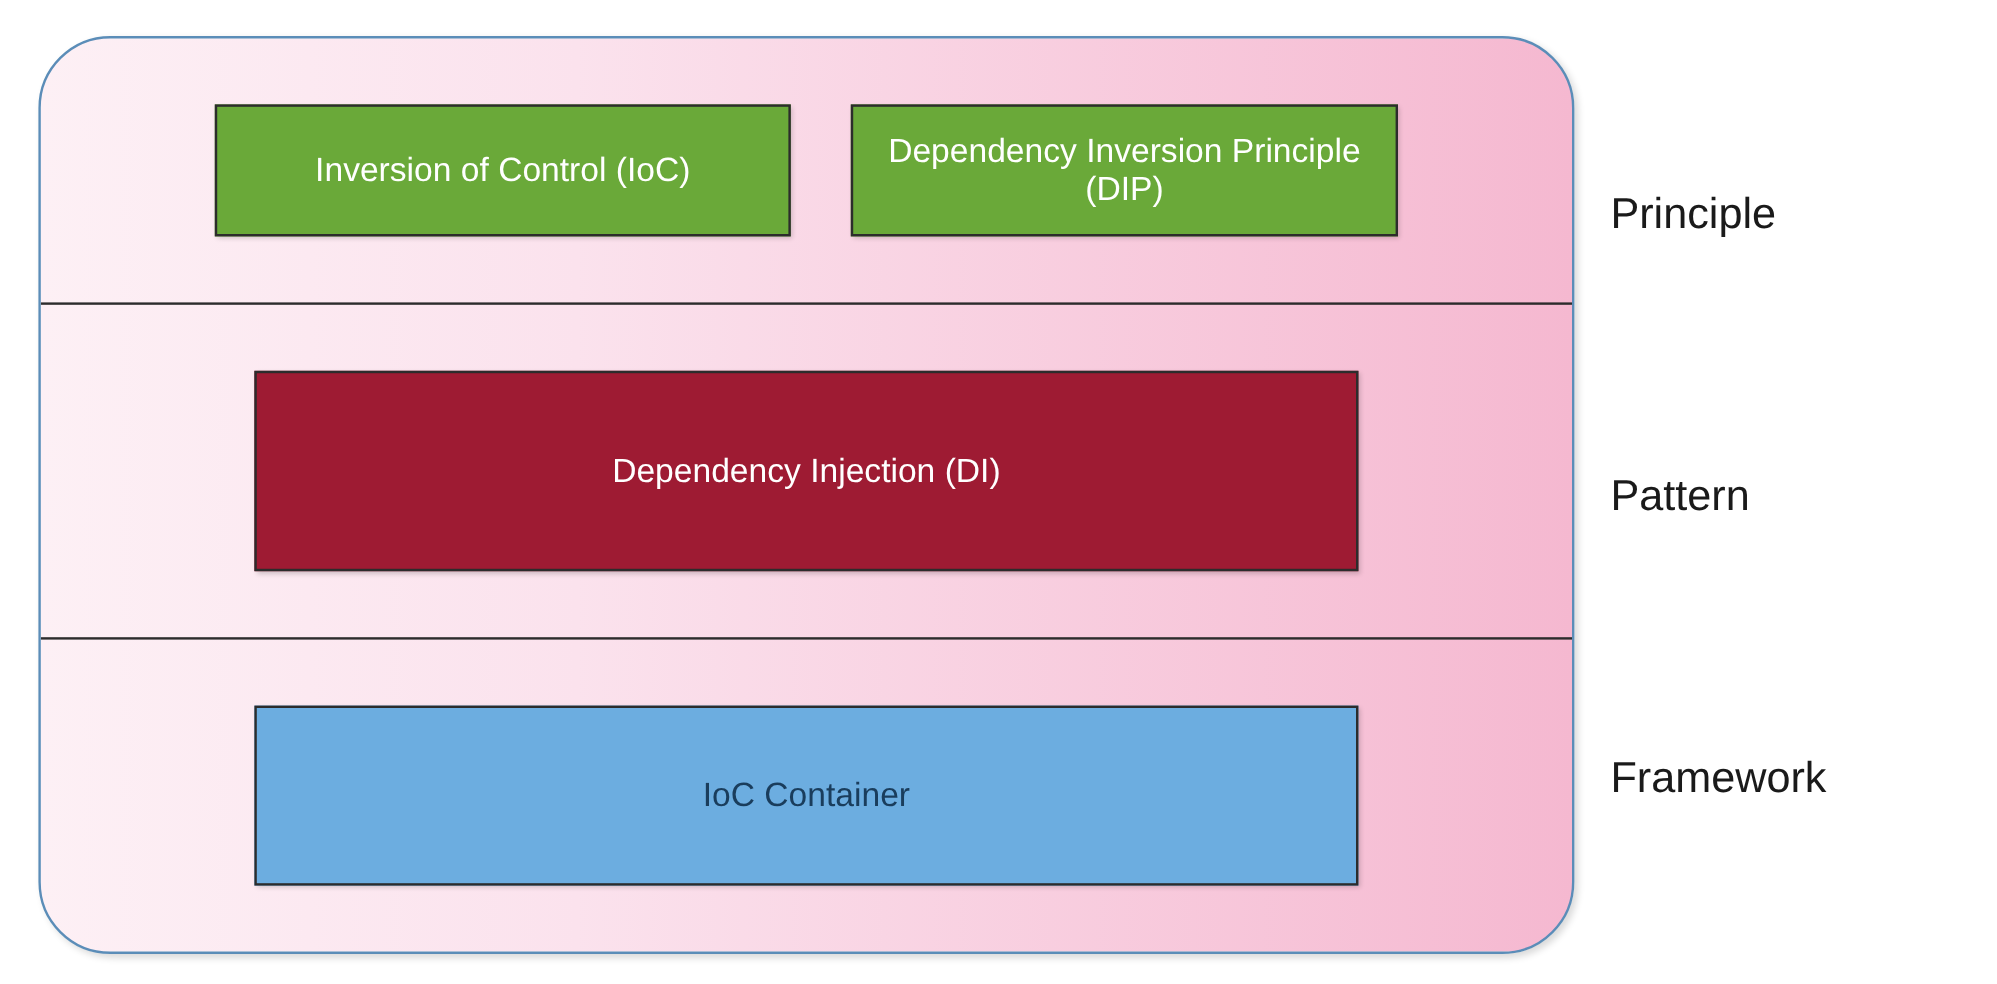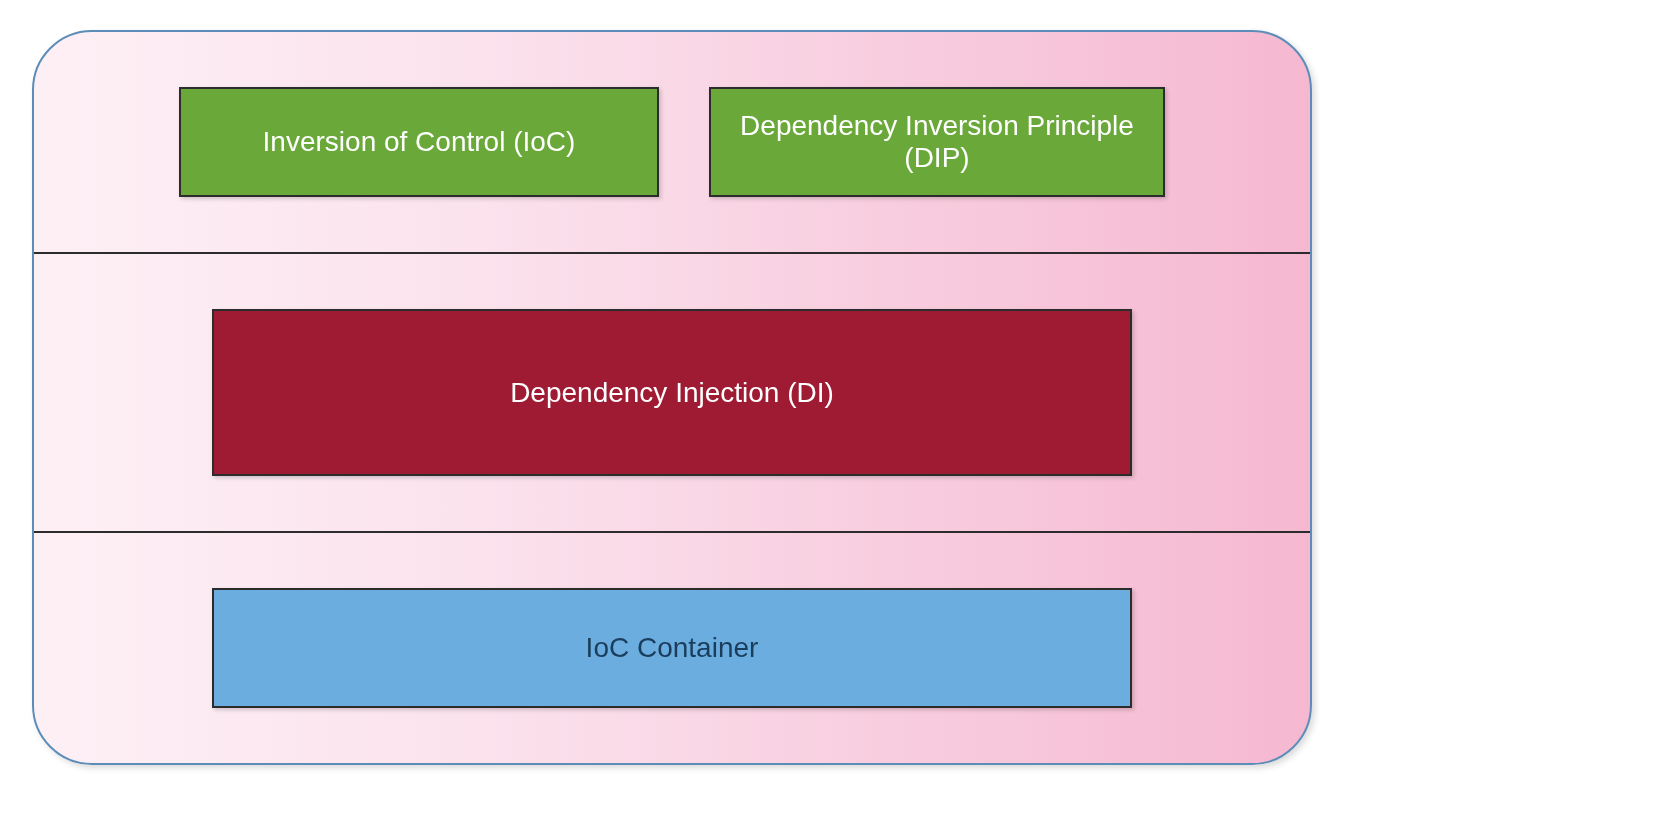--- a/index.html
+++ b/index.html
@@ -69,21 +69,21 @@
       width: 456px;
     }
     .maroon {
       background: #9e1b33;
       height: 167px;
       width: 920px;
     }
     .blue {
       background: #6cade0;
       color: #1a3d5c;
-      height: 120px;
+      height: 150px;
       width: 920px;
     }
   </style>
 </head>
 <body>
 
 <div class="wrapper">
   <div class="main-container">
     <div class="row">
       <div class="block green">Inversion of Control (IoC)</div>
@@ -91,13 +91,18 @@
     </div>
     <div class="divider"></div>
     <div class="row">
       <div class="block maroon">Dependency Injection (DI)</div>
     </div>
     <div class="divider"></div>
     <div class="row">
       <div class="block blue">IoC Container</div>
     </div>
   </div>
+  <div class="labels">
+    <div class="label">Principle</div>
+    <div class="label">Pattern</div>
+    <div class="label">Framework</div>
+  </div>
 </div>
 
 </body></html>

